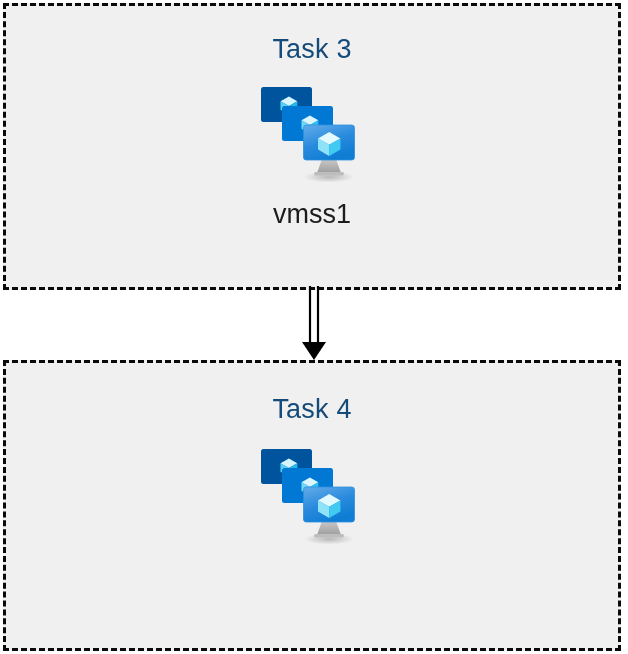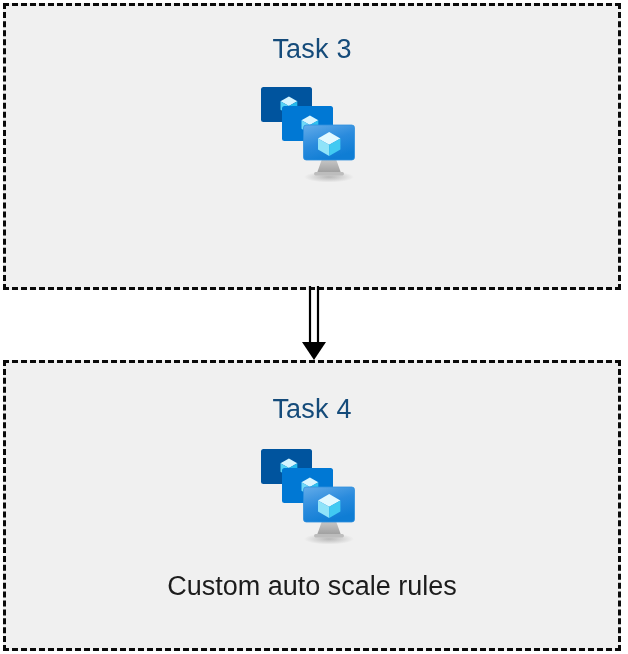--- a/index.html
+++ b/index.html
@@ -135,20 +135,21 @@
         <rect x="51.5" y="44" width="51" height="35" rx="2.8" fill="none" stroke="#2E90DE" stroke-width="0.8"></rect>
         <g transform="translate(66,51) scale(0.80)">
           <polygon points="0,8 14,0 28,8 14,16" fill="#E2F9FF"></polygon>
           <polygon points="0,8 14,16 14,30 0,22" fill="#8FE3F9"></polygon>
           <polygon points="28,8 14,16 14,30 28,22" fill="#41CAF2"></polygon>
         </g>
       </svg>
     </div>
 
     <div class="caption">
+      <div>vmss1</div>
     </div>
   </div>
 
   <div class="connector">
     <svg viewBox="0 0 36 76" width="36" height="76" aria-hidden="true">
       <line x1="14" y1="0" x2="14" y2="58" stroke="#000000" stroke-width="2.2"></line>
       <line x1="22" y1="0" x2="22" y2="58" stroke="#000000" stroke-width="2.2"></line>
       <polygon points="6,56 30,56 18,74" fill="#000000"></polygon>
     </svg>
   </div>
@@ -195,18 +196,15 @@
         <rect x="51.5" y="44" width="51" height="35" rx="2.8" fill="url(#frontGradB)"></rect>
         <rect x="51.5" y="44" width="51" height="35" rx="2.8" fill="none" stroke="#2E90DE" stroke-width="0.8"></rect>
         <g transform="translate(66,51) scale(0.80)">
           <polygon points="0,8 14,0 28,8 14,16" fill="#E2F9FF"></polygon>
           <polygon points="0,8 14,16 14,30 0,22" fill="#8FE3F9"></polygon>
           <polygon points="28,8 14,16 14,30 28,22" fill="#41CAF2"></polygon>
         </g>
       </svg>
     </div>
 
-    <div class="caption">
-      <div>Custom auto scale rules</div>
-    </div>
   </div>
 
 </div>
 
 </body></html>

